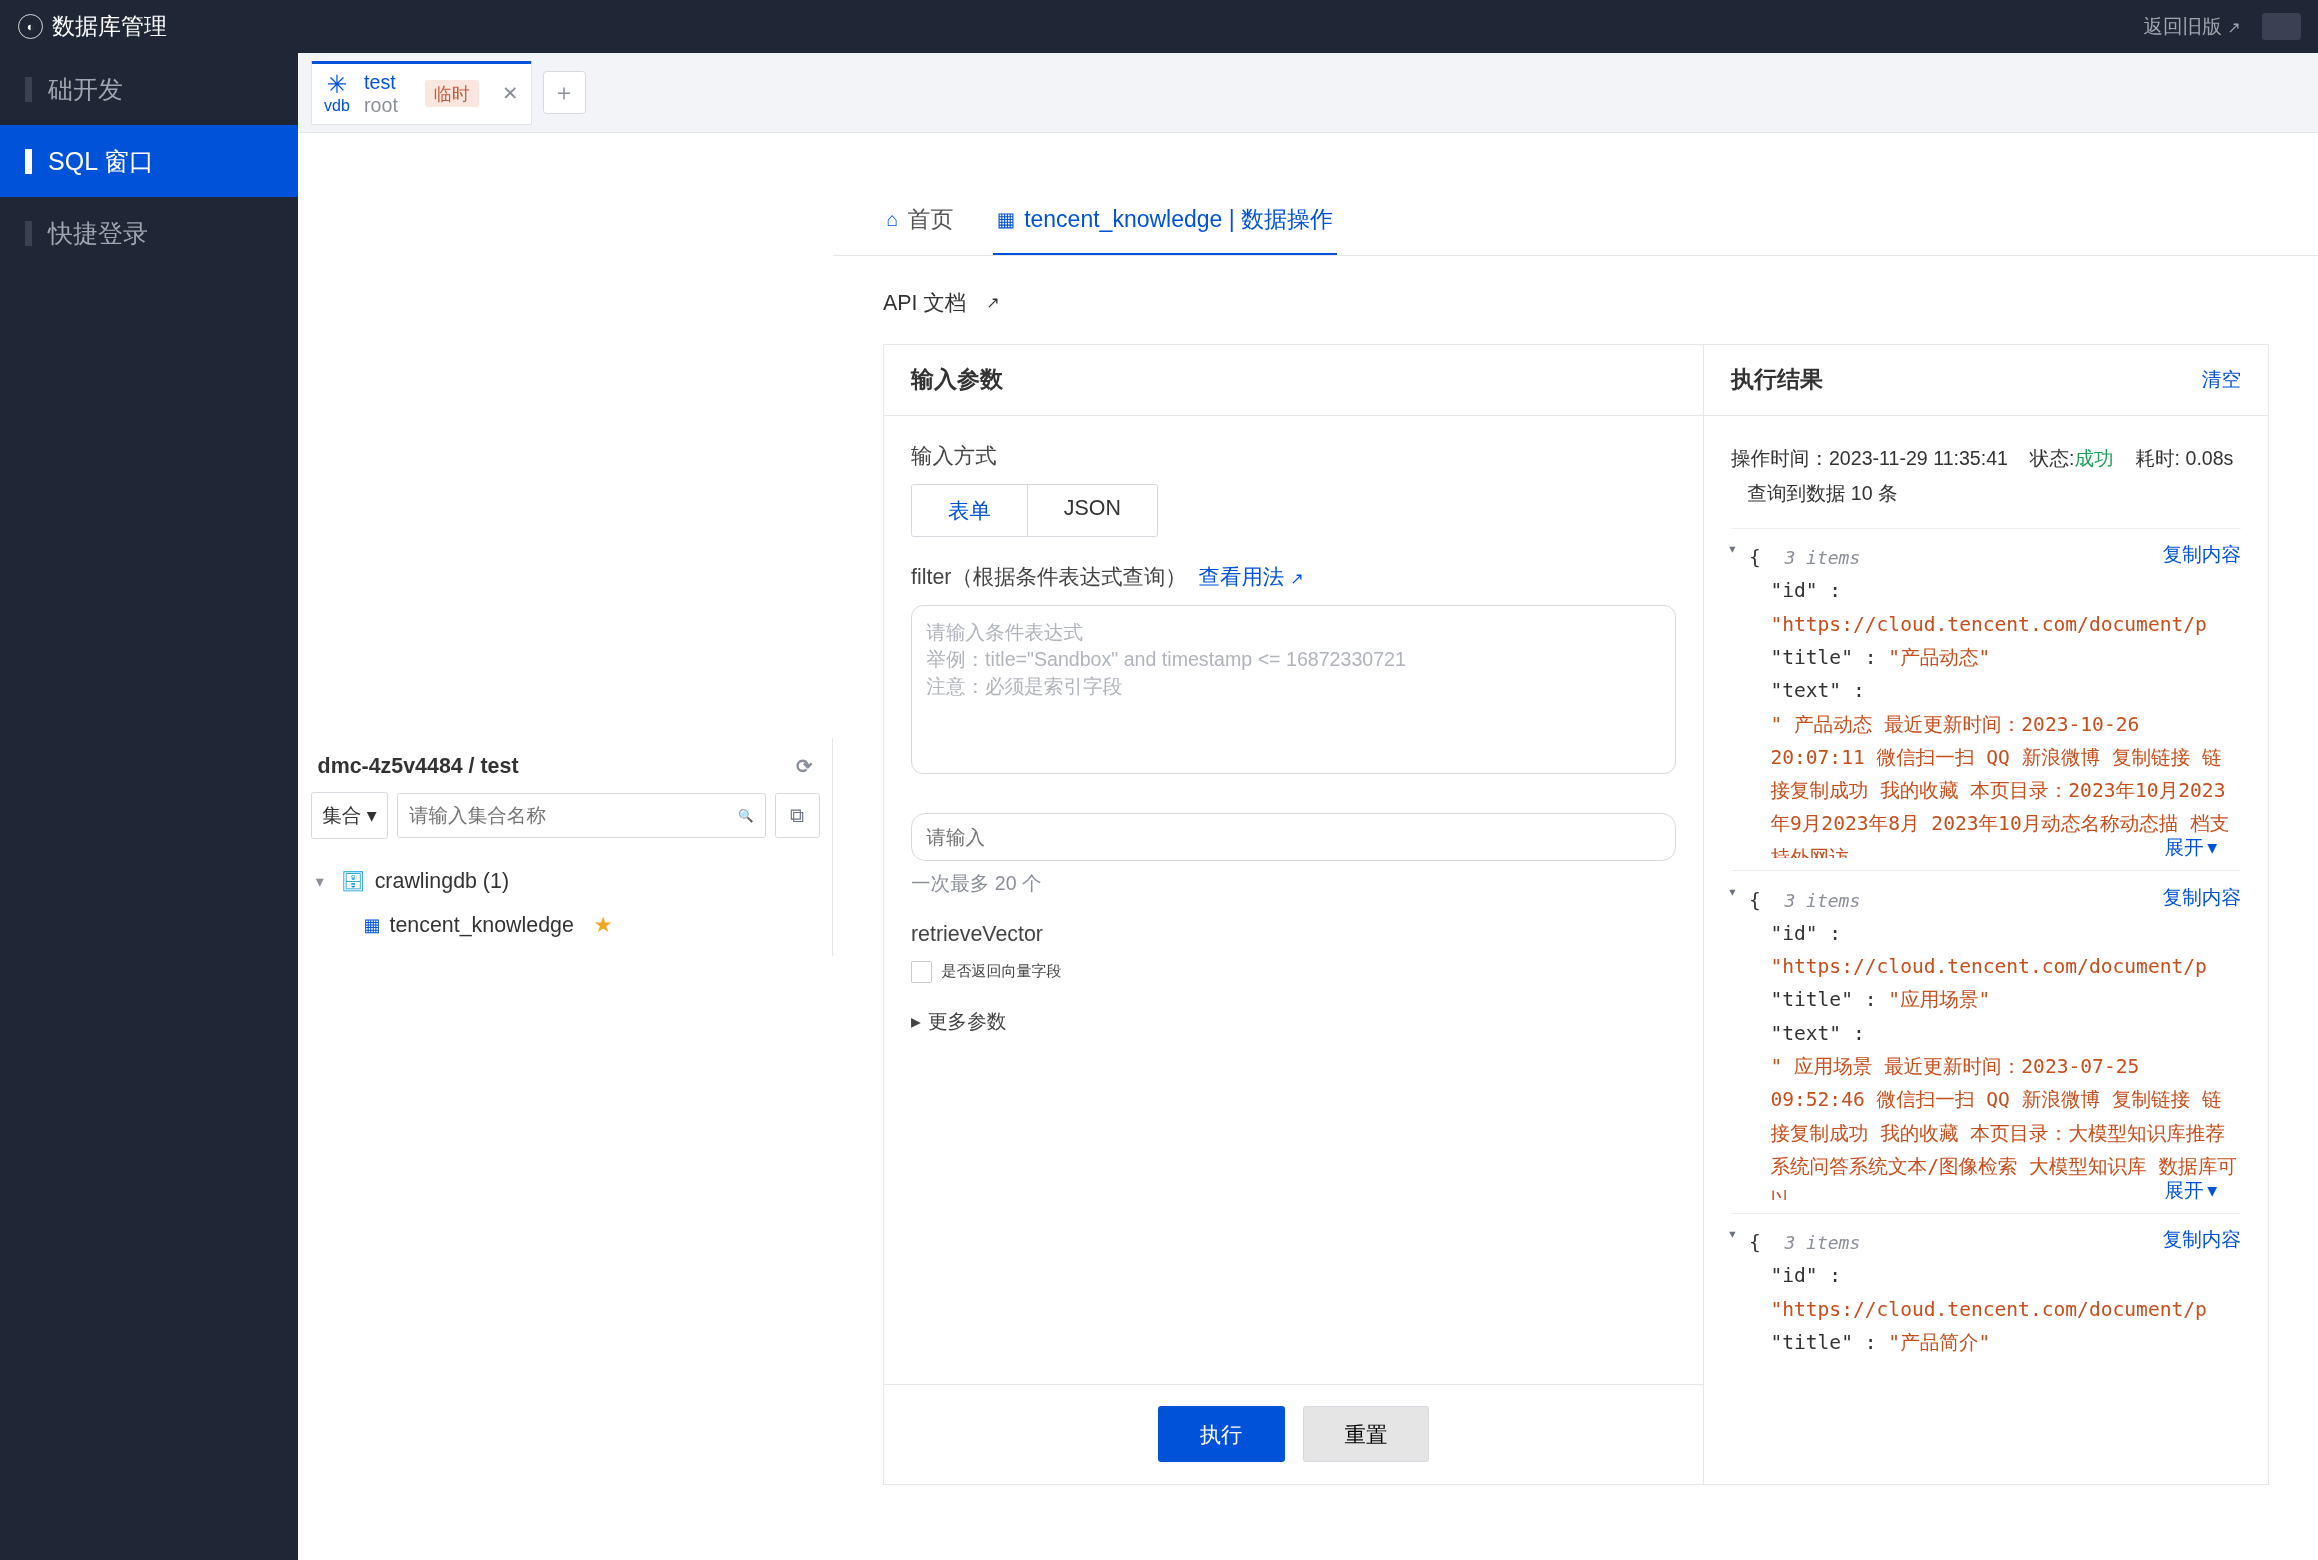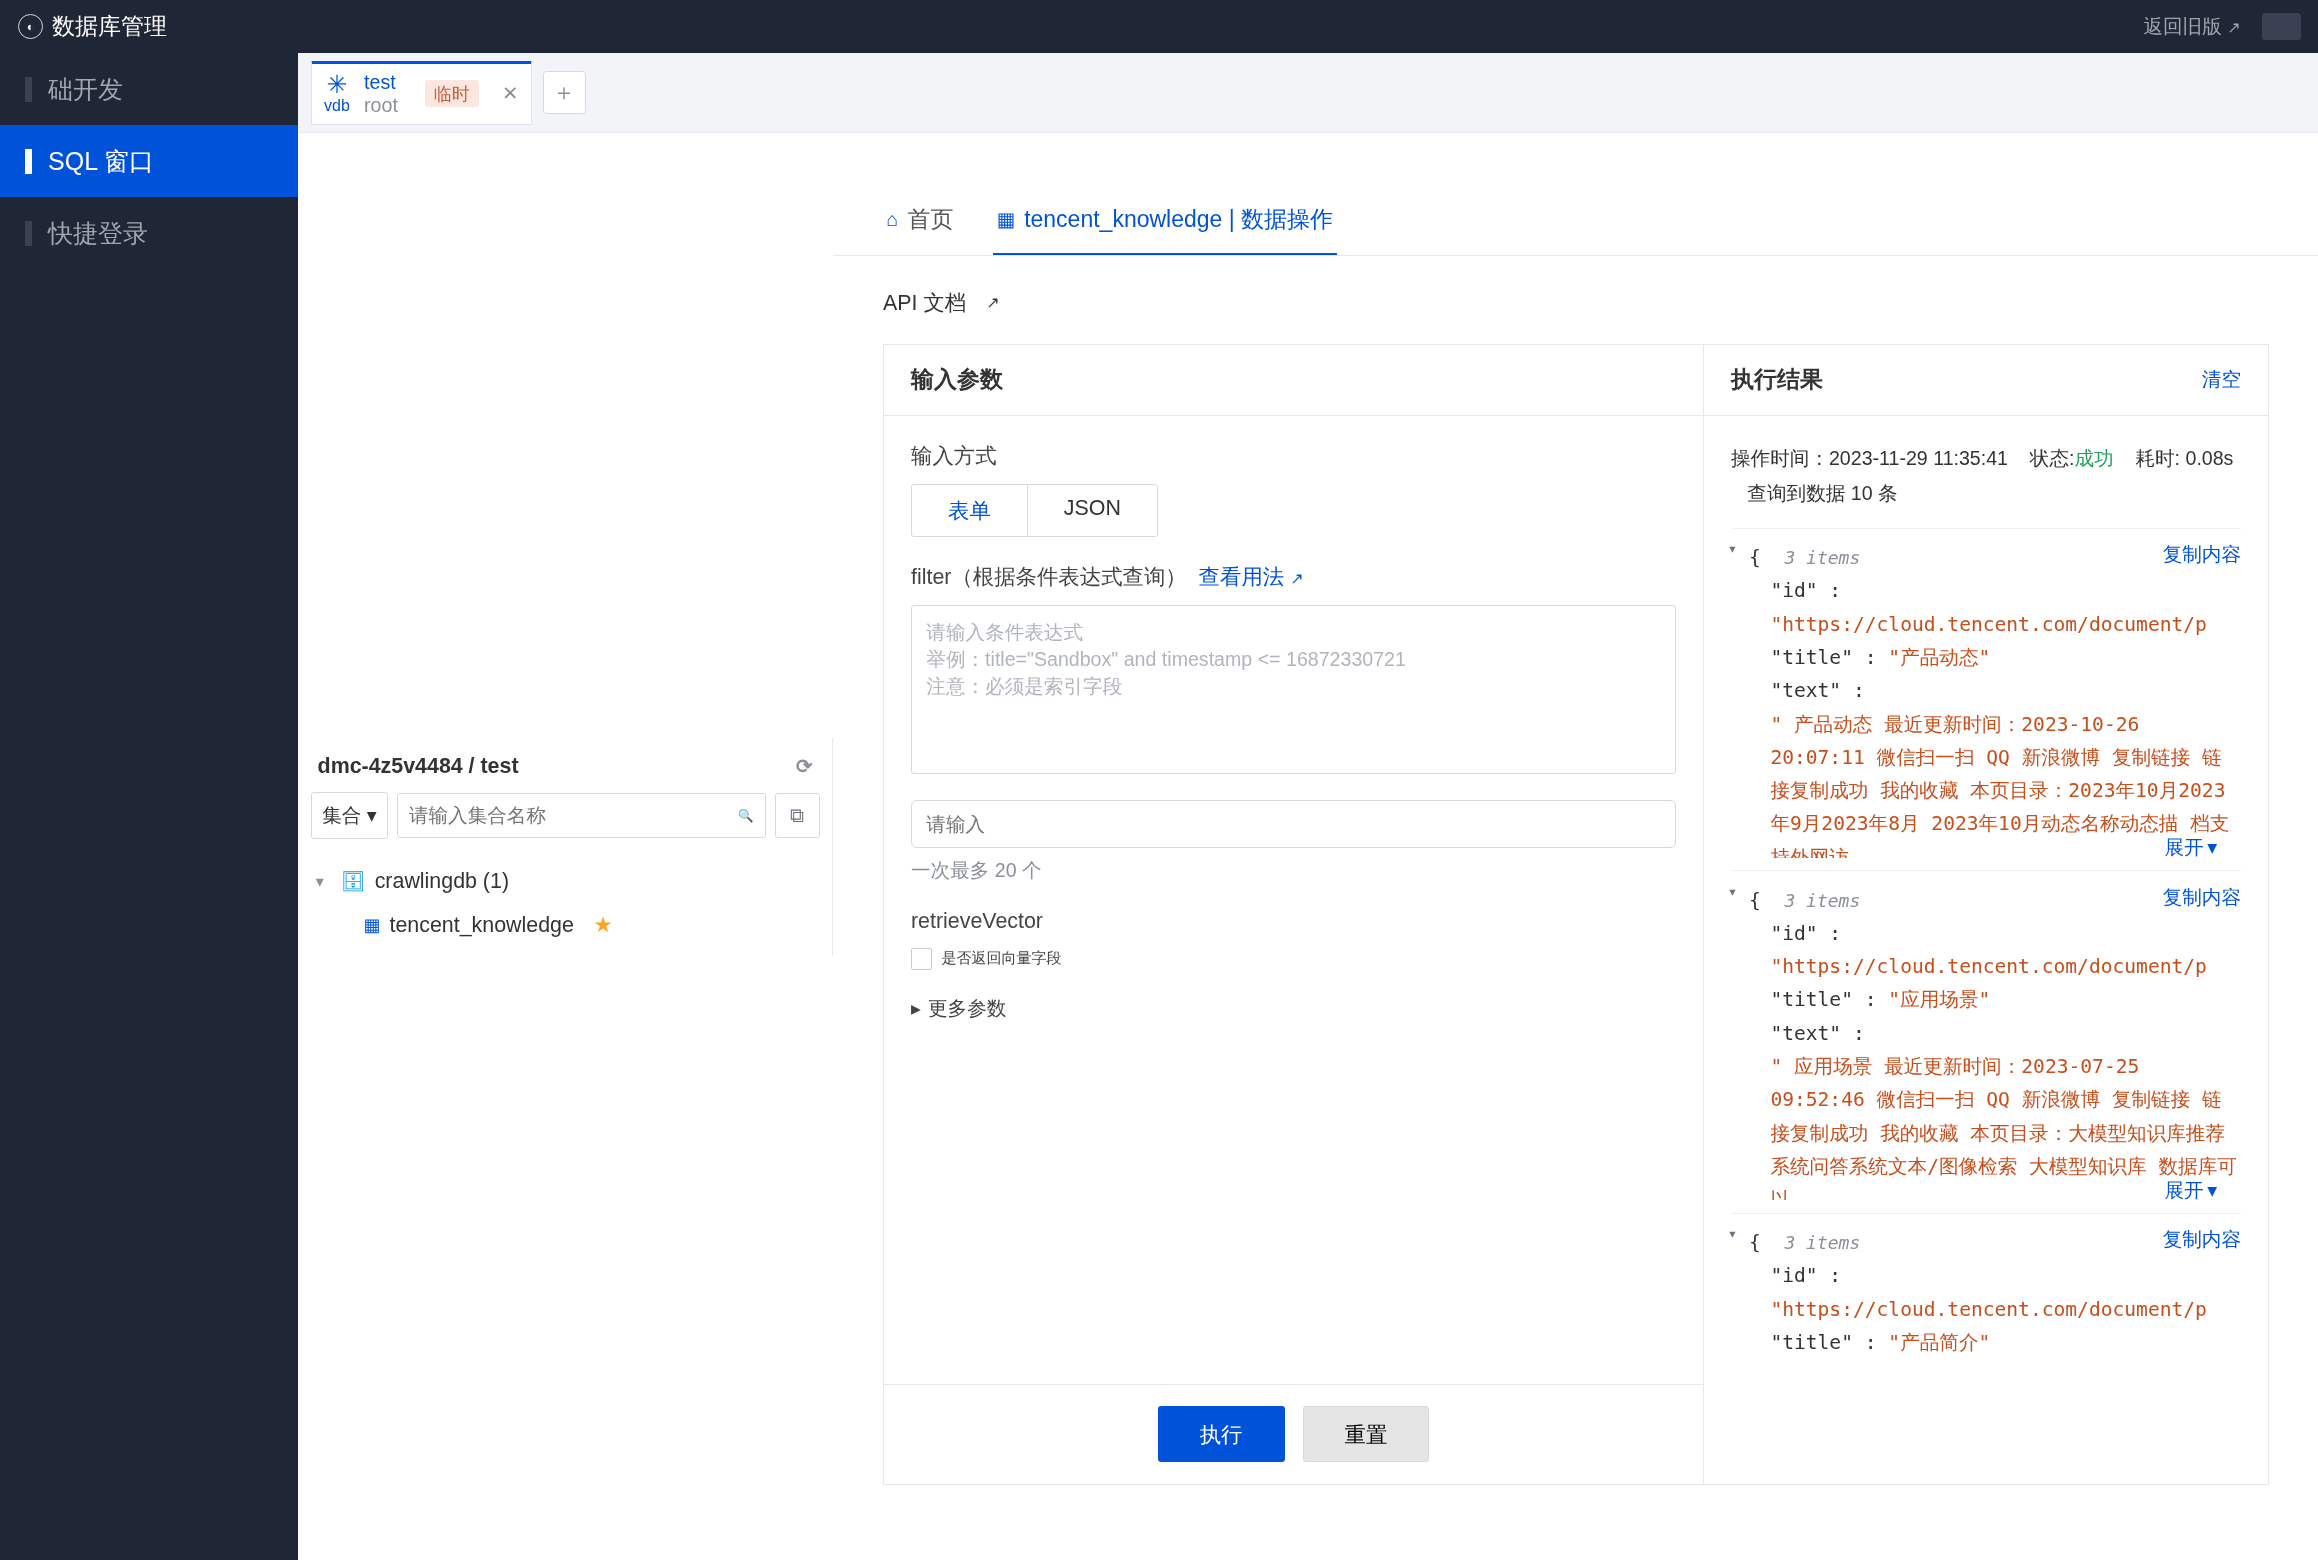--- a/index.html
+++ b/index.html
@@ -59,23 +59,23 @@
 .panel.right { flex: 1; }
 .phead { padding: 19.6px 27px; font-size: 23px; font-weight: 600; border-bottom: 0.9px solid #e5e7ed; display: flex; align-items: center; justify-content: space-between; }
 .phead .clear { color: #0052d9; font-size: 19.6px; font-weight: 400; cursor: pointer; }
 .pbody { flex: 1; overflow: auto; padding: 25px 27px; }
 .form-label { font-size: 21.4px; color: #444; margin-bottom: 14.3px; }
 .seg { display: flex; border: 0.9px solid #d6d9e0; border-radius: 2.7px; overflow: hidden; width: fit-content; margin-bottom: 25px; }
 .seg .seg-opt { padding: 10.7px 36px; font-size: 21.4px; cursor: pointer; border-right: 0.9px solid #d6d9e0; }
 .seg .seg-opt:last-child { border-right: none; }
 .seg .seg-opt.active { color: #0052d9; }
 .hint-link { color: #0052d9; cursor: pointer; }
-.textarea { border: 0.9px solid #d6d9e0; border-radius: 3px; width: 100%; height: 169px; padding: 12.5px 14.3px; font-size: 19.6px; color: #b0b4bc; margin-bottom: 26px; font-family: inherit; resize: none; outline: none; }
+.textarea { border: 0.9px solid #d6d9e0; border-radius: 12px; width: 100%; height: 169px; padding: 12.5px 14.3px; font-size: 19.6px; color: #b0b4bc; margin-bottom: 39px; font-family: inherit; resize: none; outline: none; }
 .textarea .ph-line { color: #b0b4bc; }
-.input { border: 0.9px solid #d6d9e0; border-radius: 6px; width: 100%; height: 48px; padding: 0 14.3px; font-size: 19.6px; outline: none; }
+.input { border: 0.9px solid #d6d9e0; border-radius: 14px; width: 100%; height: 48px; padding: 0 14.3px; font-size: 19.6px; outline: none; }
 .sub-hint { color: #8a8f99; font-size: 19.6px; margin-top: 9px; margin-bottom: 25px; }
 .chk { display: flex; align-items: center; gap: 9px; font-size: 15px; color: #444; margin-bottom: 25px; }
 .chk .box { width: 21.4px; height: 21.4px; border: 0.9px solid #c6cad2; border-radius: 1.8px; cursor: pointer; }
 .expander { display: flex; align-items: center; gap: 7.1px; font-size: 19.6px; color: #444; cursor: pointer; }
 .action-bar { border-top: 0.9px solid #e5e7ed; padding: 21.4px 27px; display: flex; gap: 18px; justify-content: center; }
 .btn { padding: 12.5px 41px; font-size: 21.4px; border-radius: 2.7px; cursor: pointer; border: 0.9px solid #d6d9e0; background: #e5e5e5; }
 .btn.primary { background: #0052d9; color: #fff; border-color: #0052d9; }
 .resmeta { font-size: 19.6px; color: #333; margin-bottom: 16px; line-height: 1.8; }
 .resmeta .ok { color: #1fa05a; }
 .res-item { border-top: 0.9px solid #eef0f4; padding: 12.5px 0; position: relative; }

